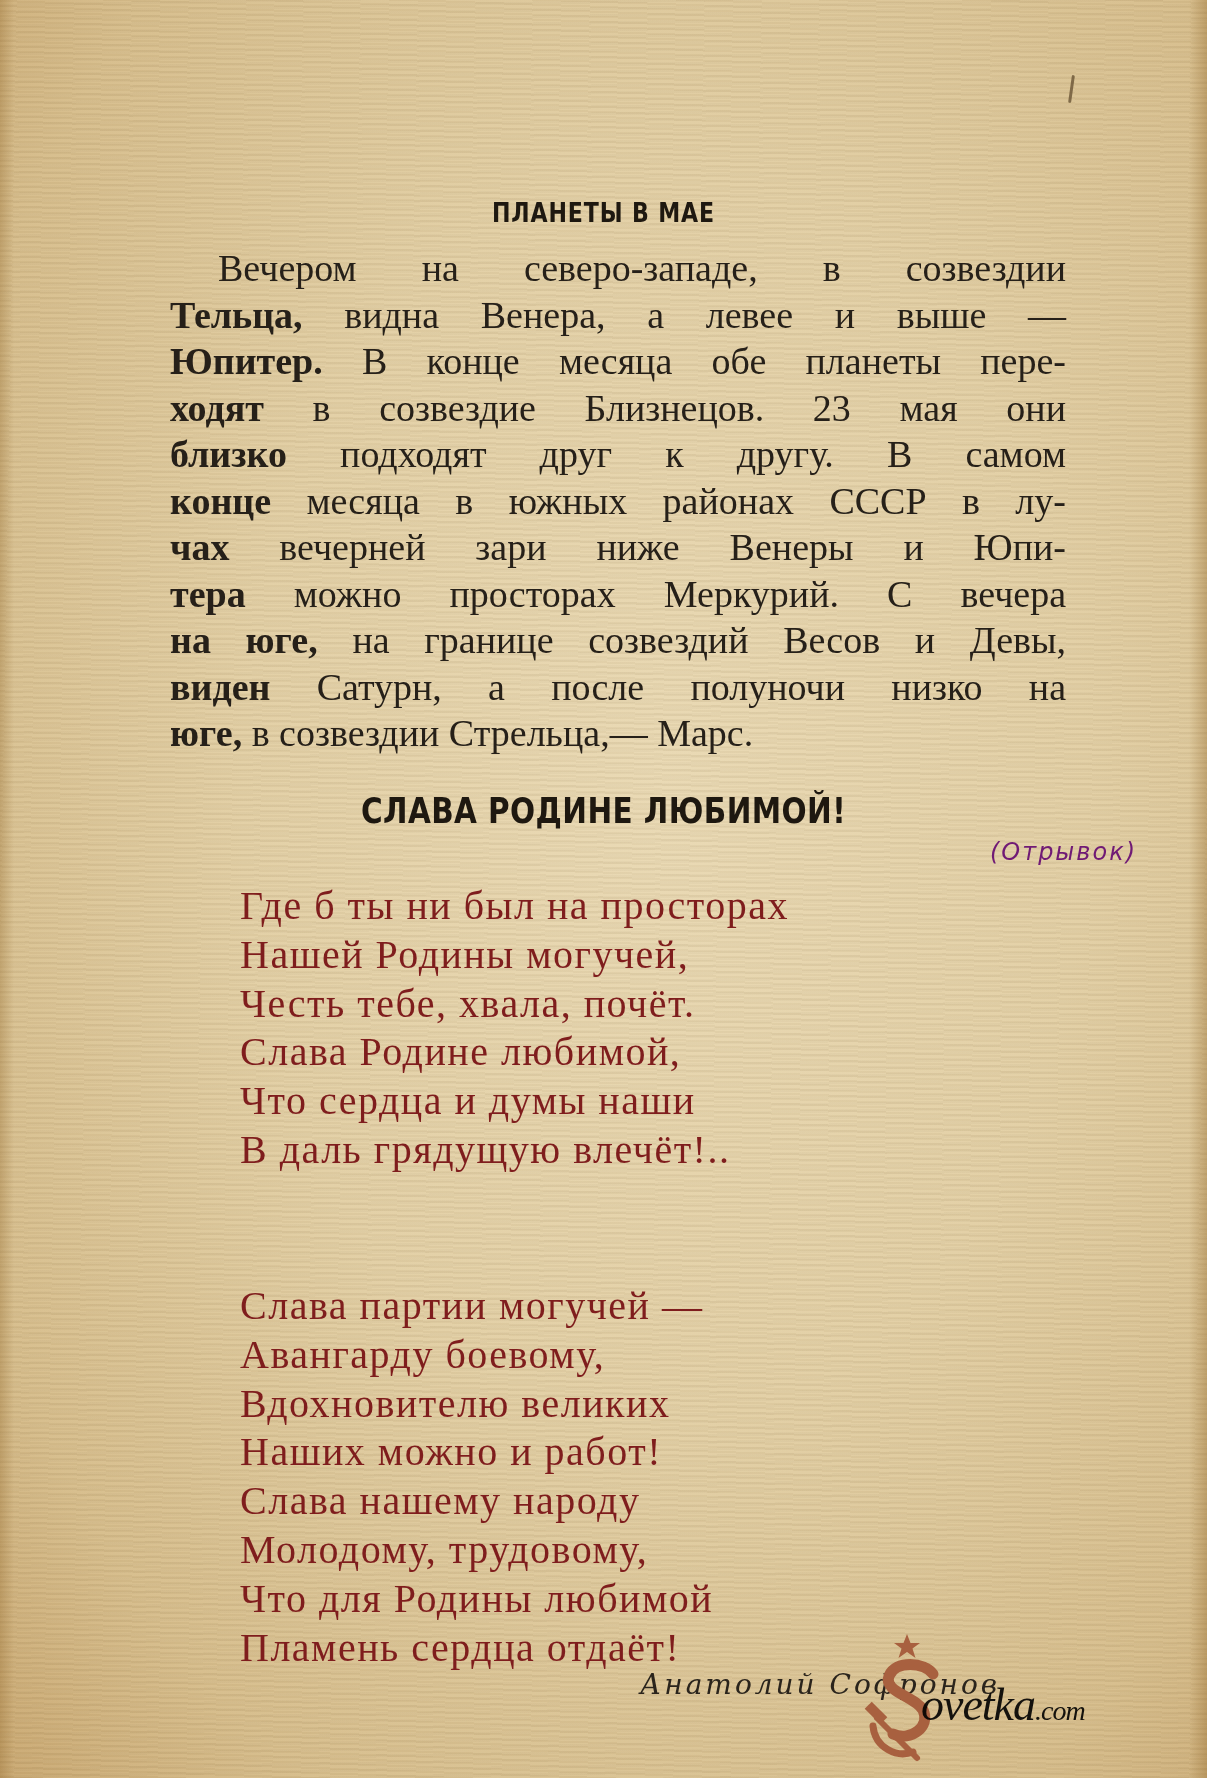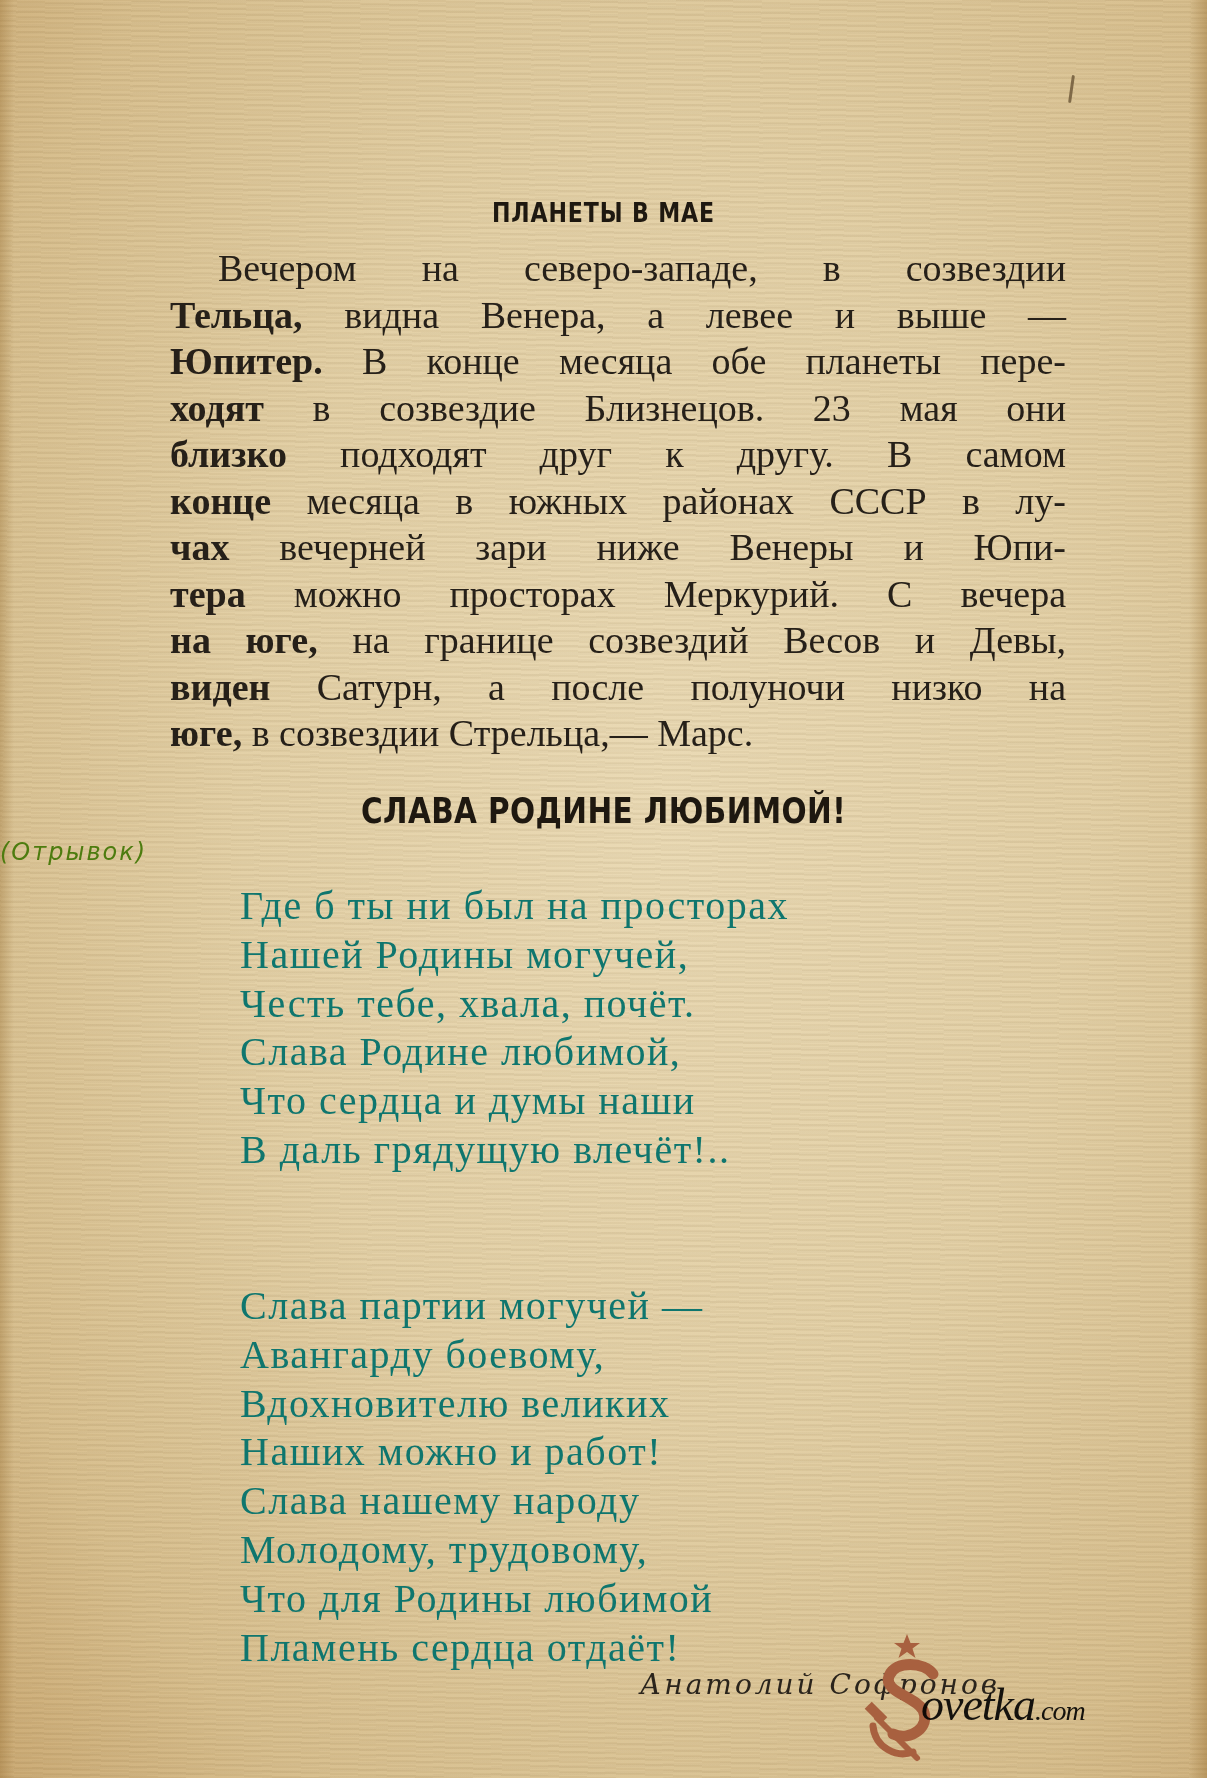--- a/index.html
+++ b/index.html
@@ -33,24 +33,24 @@
   .prose .ln.last { text-align-last: left; }
   .prose .ln.indent { padding-left: 48px; }
   .prose b { font-weight: bold; }
 
   .title2 {
     position: absolute; left: 0; width: 1207px; top: 790px; text-align: center;
     font-family: "DejaVu Sans", sans-serif; font-weight: bold; font-size: 36px; letter-spacing: 0.5px;
     transform: scaleX(0.82); color: #1e1810;
   }
   .subtitle {
-    position: absolute; left: 0; width: 1137px; top: 838px; text-align: left;
-    font-family: "DejaVu Sans", sans-serif; font-style: italic; font-size: 24px; letter-spacing: 2px; color: #4d7c0f;
+    position: absolute; left: 0; width: 1137px; top: 838px; text-align: right;
+    font-family: "DejaVu Sans", sans-serif; font-style: italic; font-size: 24px; letter-spacing: 2px; color: #701a75;
   }
-  .stanza { position: absolute; left: 240px; font-family: "Liberation Serif", serif; font-size: 40px; line-height: 48.8px; color: #0f766e; }
+  .stanza { position: absolute; left: 240px; font-family: "Liberation Serif", serif; font-size: 40px; line-height: 48.8px; color: #7f1d1d; }
   .stanza .ln { display: block; white-space: nowrap; letter-spacing: 1.5px; }
   .stanza1 { top: 882px; }
   .stanza2 { top: 1282px; }
 
   .author {
     position: absolute; left: 640px; top: 1668px;
     font-family: "DejaVu Serif", serif; font-style: italic; font-size: 28px; letter-spacing: 3px; color: #2a241c;
   }
   .watermark { position: absolute; left: 855px; top: 1630px; width: 340px; height: 140px; }
   .wm-text {

